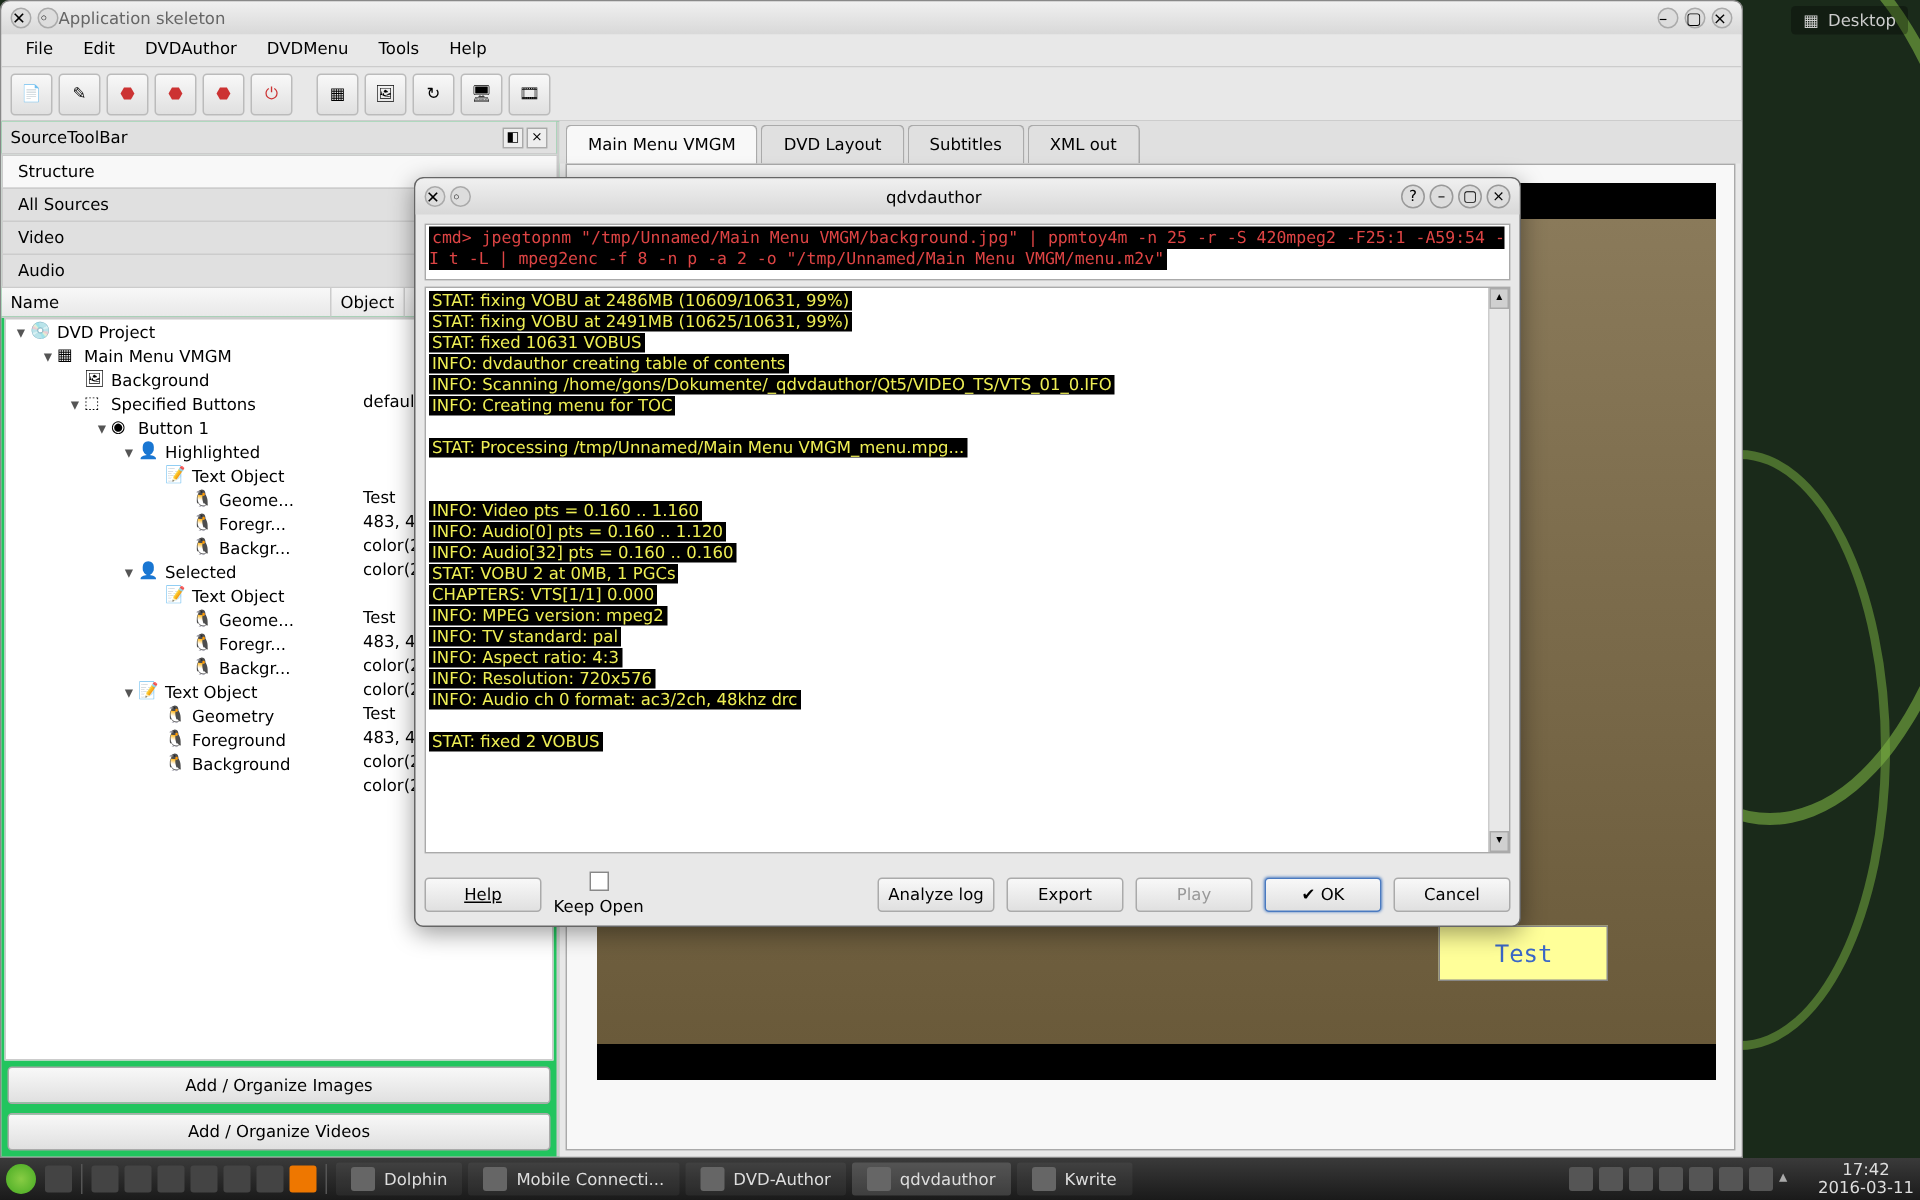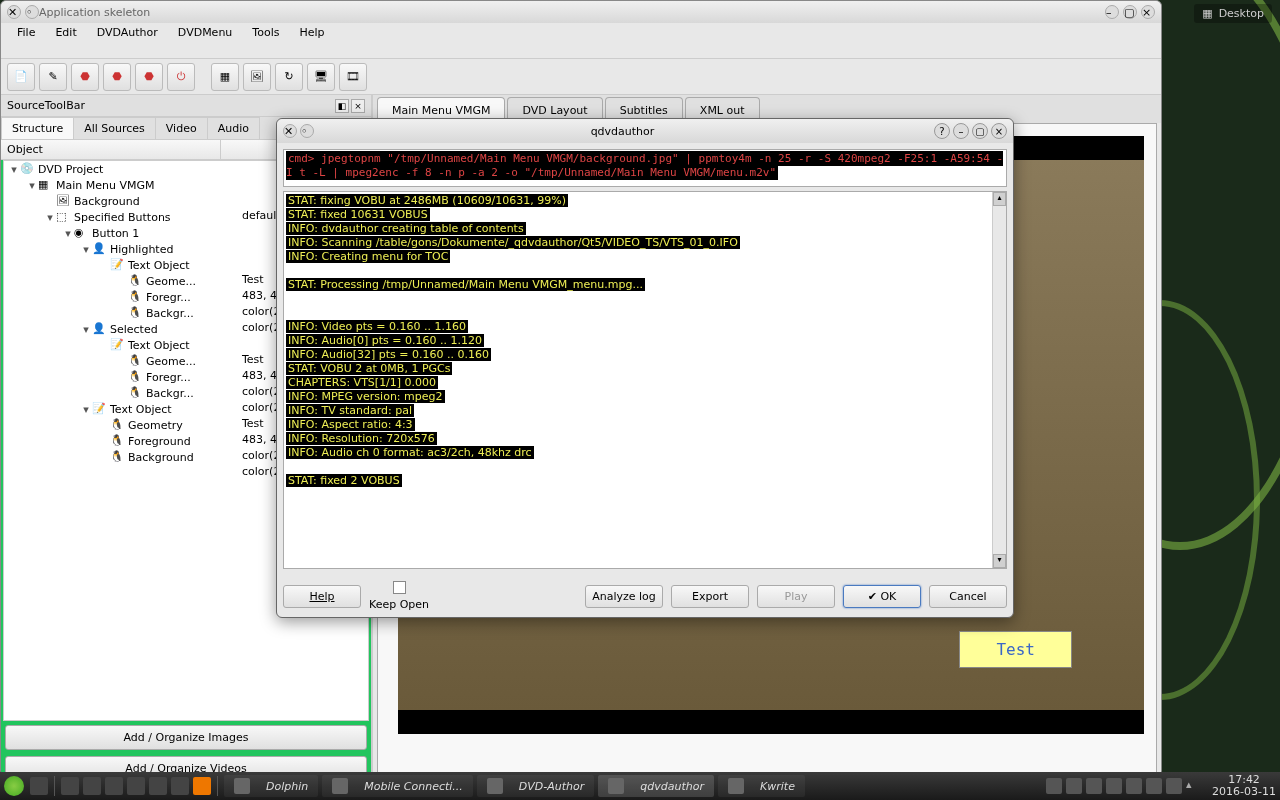--- a/index.html
+++ b/index.html
@@ -11,37 +11,37 @@
 .desktop-curve2 { position: absolute; width: 200px; height: 400px; right: 20px; bottom: 100px; border: 6px solid #7cb342; border-radius: 50%; opacity: 0.5; }
 
 
 .main-window { position: absolute; left: 0; top: 0; width: 1162px; height: 772px; background: #e8e8e8; border: 1px solid #888; border-radius: 6px 6px 0 0; }
 .titlebar { height: 22px; background: linear-gradient(#f0f0f0,#d8d8d8); border-radius: 6px 6px 0 0; display: flex; align-items: center; padding: 0 6px; }
 .titlebar-left { display: flex; gap: 4px; }
 .tb-icon { width: 14px; height: 14px; border-radius: 7px; background: #ddd; border: 1px solid #aaa; }
 .titlebar-title { flex: 1; color: #666; }
 .titlebar-right { display: flex; gap: 4px; }
 
-.menubar { height: 36px; background: #e8e8e8; border-bottom: 1px solid #ccc; display: flex; padding: 0 6px; }
+.menubar { height: 22px; background: #e8e8e8; border-bottom: 1px solid #ccc; display: flex; padding: 0 6px; }
 .menubar-item { padding: 3px 10px; cursor: default; }
 
 .toolbar { height: 36px; background: #e8e8e8; border-bottom: 1px solid #ccc; display: flex; align-items: center; padding: 0 6px; gap: 4px; }
 .tb-btn { width: 28px; height: 28px; background: linear-gradient(#f8f8f8,#e0e0e0); border: 1px solid #bbb; border-radius: 3px; display: flex; align-items: center; justify-content: center; }
 .tb-sep { width: 8px; }
 
 .content { display: flex; height: calc(100% - 80px); }
 
 
 .left-panel { width: 372px; background: #22c55e; display: flex; flex-direction: column; border-right: 2px solid #ccc; }
 .panel-header { height: 22px; background: #e0e0e0; border-bottom: 1px solid #ccc; display: flex; align-items: center; padding: 0 6px; }
 .panel-header-title { flex: 1; }
 .panel-header-btns { display: flex; gap: 2px; }
 .panel-mini-btn { width: 14px; height: 14px; border: 1px solid #aaa; background: #eee; font-size: 9px; text-align: center; line-height: 12px; }
 
-.source-tabs { display: flex; background: #e0e0e0; border-bottom: 1px solid #ccc; }
+.source-tabs { display: flex; background: #e0e0e0; border-bottom: 1px solid #ccc; flex-direction: column; }
 .source-tab { padding: 4px 10px; border: 1px solid #ccc; border-bottom: none; background: #e0e0e0; margin-right: -1px; }
 .source-tab.active { background: #f8f8f8; }
 
 .tree-header { display: flex; background: linear-gradient(#f8f8f8,#e8e8e8); border-bottom: 1px solid #ccc; }
 .tree-header-col { padding: 3px 6px; border-right: 1px solid #ccc; }
 .tree-header-col:first-child { width: 220px; }
 
 .tree { flex: 1; background: #fff; overflow: auto; border: 1px solid #ccc; margin: 0 2px; }
 .tree-row { display: flex; align-items: center; height: 16px; padding-left: 4px; white-space: nowrap; }
 .tree-indent { display: inline-block; }
@@ -88,21 +88,21 @@
 .dlg-btn.primary { border: 1px solid #4a7ac0; box-shadow: 0 0 2px #4a7ac0; }
 .dlg-btn.disabled { color: #999; }
 .dlg-spacer { flex: 1; }
 .keep-open { display: flex; align-items: center; gap: 4px; flex-direction: column; }
 .checkbox { width: 13px; height: 13px; border: 1px solid #888; background: #fff; }
 
 
 .taskbar { position: absolute; left: 0; bottom: 0; right: 0; height: 28px; background: linear-gradient(#3a3a3a,#1a1a1a); display: flex; align-items: center; padding: 0 4px; color: #ddd; }
 .task-launcher { width: 20px; height: 20px; background: radial-gradient(#8c4,#4a2); border-radius: 10px; margin-right: 4px; }
 .task-quick { width: 18px; height: 18px; margin: 0 2px; background: #444; border-radius: 2px; }
-.task-item { display: flex; align-items: center; gap: 16px; padding: 3px 10px; margin: 0 2px; background: rgba(255,255,255,0.05); border-radius: 2px; font-style: italic; }
+.task-item { display: flex; align-items: center; gap: 6px; padding: 3px 10px; margin: 0 2px; background: rgba(255,255,255,0.05); border-radius: 2px; }
 .task-item.active { background: rgba(255,255,255,0.15); }
 .task-icon { width: 16px; height: 16px; background: #666; border-radius: 2px; }
 .task-tray { margin-left: auto; display: flex; align-items: center; gap: 4px; }
 .tray-icon { width: 16px; height: 16px; background: #555; border-radius: 2px; }
 .task-clock { text-align: center; line-height: 12px; font-size: 10px; margin-left: 6px; }
 
 
 .desktop-widget { position: absolute; right: 8px; top: 4px; display: flex; align-items: center; gap: 6px; color: #ccc; background: rgba(0,0,0,0.3); padding: 3px 8px; border-radius: 3px; }
 </style>
 </head>
@@ -166,20 +166,21 @@
           <div class="panel-mini-btn">×</div>
         </div>
       </div>
       <div class="source-tabs">
         <div class="source-tab active">Structure</div>
         <div class="source-tab">All Sources</div>
         <div class="source-tab">Video</div>
         <div class="source-tab">Audio</div>
       </div>
       <div class="tree-header">
+        <div class="tree-header-col">Name</div>
         <div class="tree-header-col">Object</div>
       </div>
       <div class="tree" id="tree">
           <div class="tree-row-wrap">
             <div class="tree-row">
               <span class="tree-indent" style="width: 0px;"></span>
               <span class="tree-toggle">▾</span>
               <span class="tree-icon">💿</span>
               <span class="tree-label">DVD Project</span>
             </div>
@@ -375,23 +376,24 @@
     <div class="dialog-tb-btn">▢</div>
     <div class="dialog-tb-btn">×</div>
   </div>
   <div class="dialog-body">
     <div class="cmd-box">
       <span class="cmd-text">cmd&gt; jpegtopnm "/tmp/Unnamed/Main Menu VMGM/background.jpg" | ppmtoy4m -n 25 -r -S 420mpeg2 -F25:1 -A59:54 -I t -L | mpeg2enc -f 8 -n p -a 2 -o "/tmp/Unnamed/Main Menu VMGM/menu.m2v"</span>
     </div>
     <div class="log-box">
       <div id="log-lines">
           <div class="log-line"><span>STAT: fixing VOBU at 2486MB (10609/10631, 99%)</span></div>
+          <div class="log-line"><span>STAT: fixing VOBU at 2491MB (10625/10631, 99%)</span></div>
           <div class="log-line"><span>STAT: fixed 10631 VOBUS</span></div>
           <div class="log-line"><span>INFO: dvdauthor creating table of contents</span></div>
-          <div class="log-line"><span>INFO: Scanning /table/gons/Dokumente/_qdvdauthor/Qt5/VIDEO_TS/VTS_01_0.IFO</span></div>
+          <div class="log-line"><span>INFO: Scanning /home/gons/Dokumente/_qdvdauthor/Qt5/VIDEO_TS/VTS_01_0.IFO</span></div>
           <div class="log-line"><span>INFO: Creating menu for TOC</span></div>
           <div class="log-line">&nbsp;</div>
           <div class="log-line"><span>STAT: Processing /tmp/Unnamed/Main Menu VMGM_menu.mpg...</span></div>
           <div class="log-line">&nbsp;</div>
           <div class="log-line">&nbsp;</div>
           <div class="log-line"><span>INFO: Video pts = 0.160 .. 1.160</span></div>
           <div class="log-line"><span>INFO: Audio[0] pts = 0.160 .. 1.120</span></div>
           <div class="log-line"><span>INFO: Audio[32] pts = 0.160 .. 0.160</span></div>
           <div class="log-line"><span>STAT: VOBU 2 at 0MB, 1 PGCs</span></div>
           <div class="log-line"><span>CHAPTERS: VTS[1/1] 0.000</span></div>

